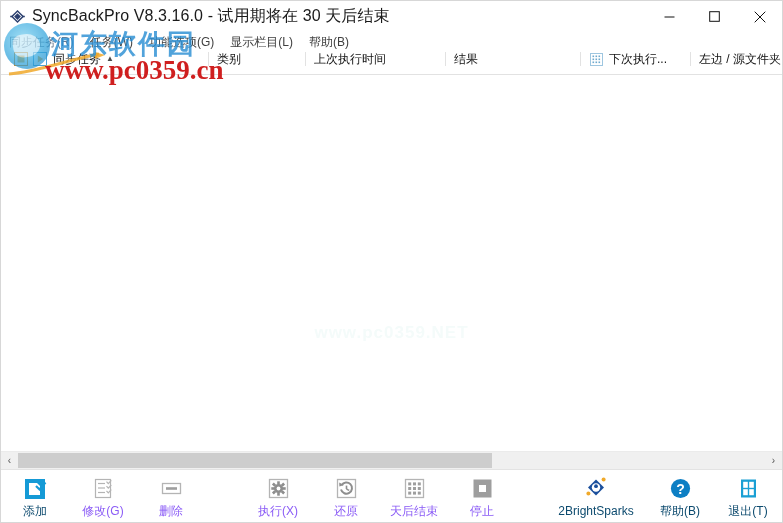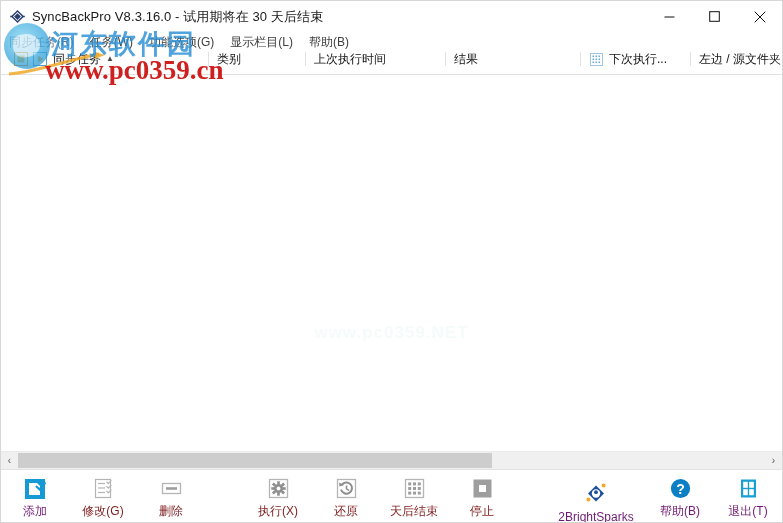--- a/index.html
+++ b/index.html
@@ -39,21 +39,21 @@
     min-width: 0;
   }
   .app-icon {
     width: 15px;
     height: 15px;
     position: relative;
     flex: none;
   }
   .app-icon svg { display: block; }
   .title-text {
-    font-size: 13px;
+    font-size: 16px;
     color: #1a1a1a;
     white-space: nowrap;
     letter-spacing: 0.1px;
     text-align: center;
   }
   .winbtns {
     display: flex;
     height: 31px;
     flex: none;
   }
@@ -202,27 +202,27 @@
   }
   .tb-btn .ico {
     height: 24px;
     display: flex;
     align-items: center;
     justify-content: center;
     margin-bottom: 4px;
   }
   .tb-btn .txt {
     font-size: 12px;
-    color: #701a75;
+    color: #0c4a6e;
     white-space: nowrap;
     line-height: 14px;
   }
-  .tb-btn.disabled .txt { color: #7f1d1d; }
+  .tb-btn.disabled .txt { color: #8b5cf6; }
   .tb-spacer { flex: 1; }
-  .tb-btn.wide { width: 100px; justify-content: flex-end; }
+  .tb-btn.wide { width: 100px; }
 
   
   .wm-layer {
     position: absolute;
     left: 0;
     top: 7px;
     width: 783px;
     height: 523px;
     pointer-events: none;
     z-index: 9;

